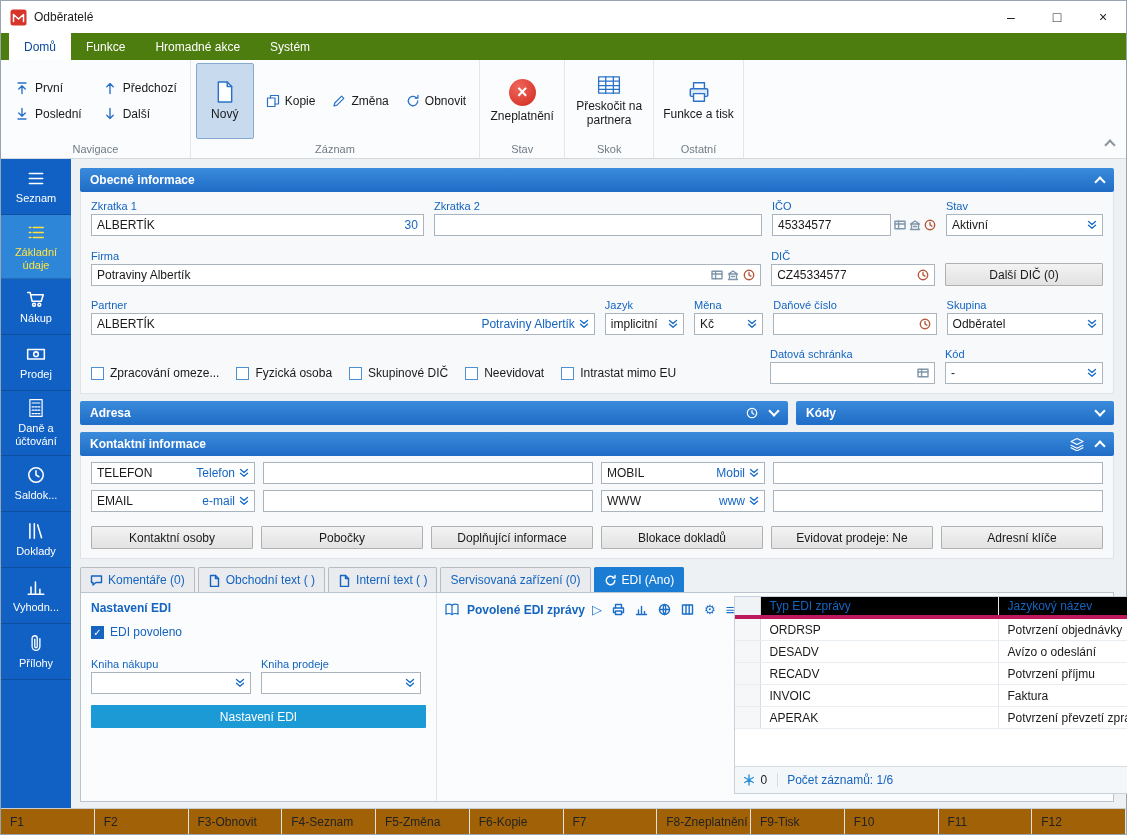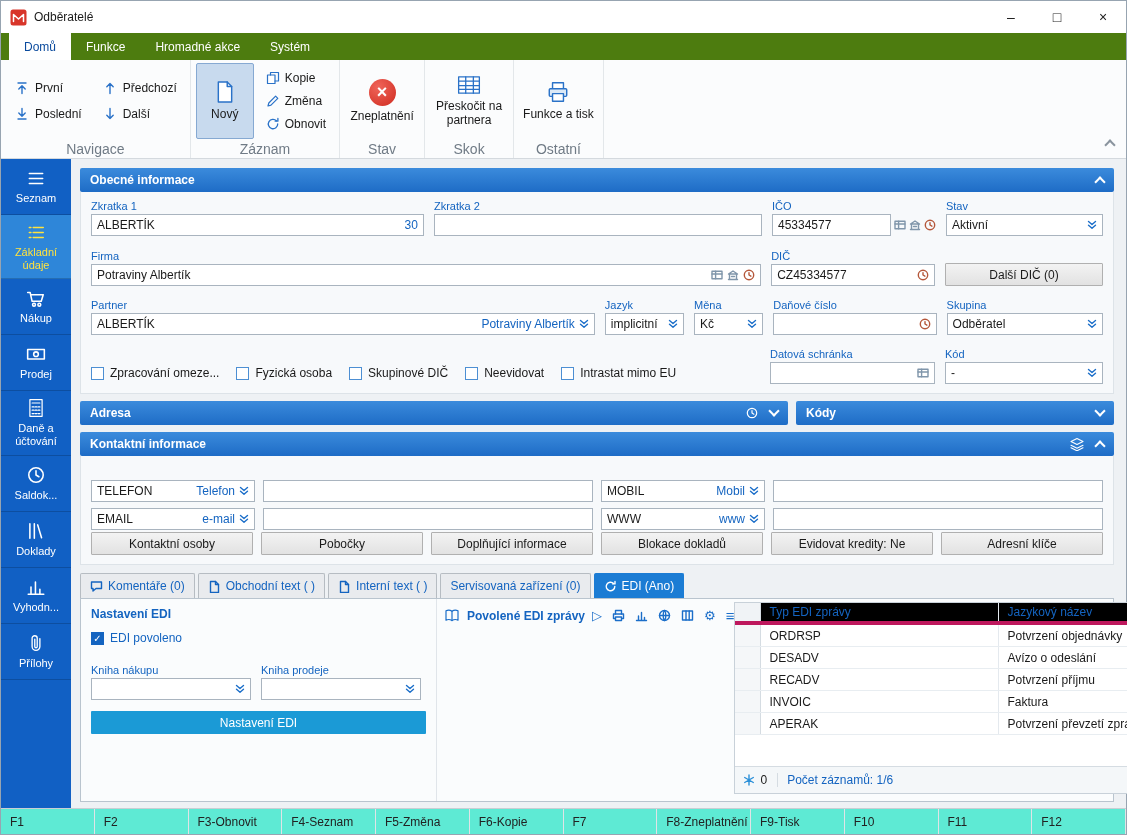--- a/index.html
+++ b/index.html
@@ -13,28 +13,28 @@
 .win-ctrls{margin-left:auto;display:flex;height:100%}
 .wbtn{width:46px;display:flex;align-items:center;justify-content:center;font-size:14px;color:#222}
 
 .rtabs{height:27px;background:#4d7c0f;display:flex;padding-left:8px;flex:none}
 .rtab{display:flex;align-items:center;padding:0 15px;color:#fff}
 .rtab.active{background:#fff;color:#0a4a9d}
 
 .ribbon{height:99px;background:#fbfcfd;border-bottom:1px solid #d4d9de;display:flex;flex:none;position:relative}
 .rgroup{display:flex;flex-direction:column;border-right:1px solid #e3e7ea;padding:3px 5px 0 5px}
 .rg-body{flex:1;display:flex;align-items:center;gap:4px}
-.rg-label{height:19px;display:flex;align-items:center;justify-content:center;color:#707b86;font-size:14px}
+.rg-label{height:19px;display:flex;align-items:center;justify-content:center;color:#707b86;font-size:11px}
 .sbtn{display:flex;align-items:center;gap:5px;padding:3px 7px;border:1px solid transparent;border-radius:2px;white-space:nowrap}
 .bbtn{min-width:58px;align-self:stretch;display:flex;flex-direction:column;align-items:center;justify-content:center;gap:4px;text-align:center;border:1px solid transparent;border-radius:2px;padding:3px 3px;line-height:1.15}
 .bbtn.pressed{background:#c8daee;border-color:#86a9d2}
 .bbtn.w74{width:78px}.bbtn.w70{width:74px}
 .nav-grid{display:grid;grid-template-columns:auto auto;gap:2px 4px;align-content:center}
 .nav-ic{width:16px;height:16px;color:#2a72c8;stroke-width:1.5}
-.zcol{display:flex;flex-direction:column;justify-content:center;gap:1px}
+.zcol{display:flex;flex-direction:row;justify-content:center;gap:1px}
 .inv-ico{width:27px;height:27px;border-radius:50%;background:radial-gradient(circle at 35% 30%,#f0655a,#cf2b20);display:flex;align-items:center;justify-content:center}
 .inv-ico::before{content:"×";color:#fff;font-size:18px;font-weight:bold;line-height:1}
 .rib-collapse{position:absolute;right:12px;bottom:9px;width:8px;height:8px;border-left:2px solid #8a949e;border-top:2px solid #8a949e;transform:rotate(45deg)}
 
 .main{flex:1;display:flex;min-height:0;background:#eef1f4}
 .sidebar{width:70px;background:#1160c4;display:flex;flex-direction:column;flex:none}
 .side-item{min-height:56px;padding:7px 2px;display:flex;flex-direction:column;align-items:center;justify-content:center;gap:4px;color:#fff;font-size:11px;text-align:center;line-height:1.15;border-bottom:1px solid rgba(0,0,0,.18)}
 .side-item.active{background:#2e86d9;color:#ffe23f}
 .side-ic{width:20px;height:20px;stroke-width:1.3}
 .content{flex:1;padding:9px 12px 6px 9px;display:flex;flex-direction:column;min-width:0}
@@ -65,21 +65,21 @@
 .box.checked{background:#1464c0;border-color:#1464c0}
 .box.checked::before{content:"✓";color:#fff;font-size:10px;font-weight:bold}
 .ak-row{display:flex;gap:8px;margin-top:7px}
 .ak-row .shead.adr{flex:1}.ak-row .shead.kdy{width:318px}
 .mt7{margin-top:7px}
 
 .krow{display:flex;gap:8px;margin-top:6px}
 .ksel{width:164px;height:22px;border:1px solid #a9b4bf;background:#fff;display:flex;align-items:center;padding:0 5px;gap:4px}
 .ktype{margin-left:auto;color:#1464c0}
 .flex1{flex:1}
-.btn-row{display:flex;gap:8px;margin-top:2px}
+.btn-row{display:flex;gap:8px;margin-top:14px}
 .gbtn{flex:1;height:23px;background:linear-gradient(180deg,#f3f3f3,#e2e2e2);border:1px solid #b0b0b0;border-radius:1px;display:flex;align-items:center;justify-content:center;white-space:nowrap}
 .gbtn.fix{flex:none;width:158px}
 
 .dtabs{display:flex;gap:3px;margin-top:8px;flex:none}
 .dtab{height:23px;display:flex;align-items:center;gap:5px;padding:12px 9px;background:#e9ebee;border:1px solid #b6bcc2;border-bottom:none;border-radius:2px 2px 0 0;color:#1464c0}
 .dtab.active{background:#1b7cd4;color:#fff;border-color:#1b7cd4}
 .tab-ic{width:13px;height:13px;stroke-width:1.2}
 
 .edi{flex:1;display:flex;background:#fafcfd;border:1px solid #b9c4ce;min-height:0}
 .edi-left{width:356px;padding:8px 10px;display:flex;flex-direction:column;border-right:1px solid #e0e5ea;flex:none}
@@ -101,21 +101,21 @@
 .trow .csel{background:#f5f7f9}
 .trow.selected{background:#d7ecfa}
 .trow.selected .csel{background:#e4f2fc;border:1px dashed #61a5dc}
 .tspacer{flex:1}
 .tfoot{height:27px;border-top:1px solid #d5dce2;background:#f4f7f9;display:flex;align-items:center;padding:0 8px;gap:9px;flex:none}
 .fcell{display:flex;align-items:center;gap:5px;padding-right:10px;border-right:1px solid #d5dce2}
 .records{color:#1464c0}
 .ftools{margin-left:auto;display:flex;align-items:center;gap:11px;color:#1b6ec9}
 .sum{font-size:15px;font-weight:bold;line-height:1}
 
-.statusbar{height:26px;background:#5eead4;border-top:1px solid #c9ced3;display:flex;flex:none}
+.statusbar{height:26px;background:#a16207;border-top:1px solid #c9ced3;display:flex;flex:none}
 .sbc{flex:1;display:flex;align-items:center;padding-left:9px;color:#222;border-right:1px solid #e0e3e6;white-space:nowrap}
 </style>
 </head>
 <body>
 
 <div class="app">
 
   <div class="titlebar">
     <svg width="17" height="17" viewBox="0 0 17 17">
         <rect x="0.5" y="0.5" width="16" height="16" rx="2.5" fill="#d8352a"></rect>
@@ -515,21 +515,21 @@
         <span>Kontaktní informace</span>
         <span class="sp">
             <svg class="ic" width="14" height="14" viewBox="0 0 14 14" style="color:#fff;stroke-width:1.1">
               <path d="M7 1.5l6 3-6 3-6-3z"></path>
               <path d="M1 8.2l6 3 6-3"></path>
               <path d="M1 10.8l6 3 6-3"></path>
             </svg>
             <span class="chev up"></span>
           </span>
       </div>
-      <div class="sbody" style="padding-top:18px">
+      <div class="sbody" style="padding-top:0">
         <div class="krow">
           <div class="ksel">
               <span>TELEFON</span>
               <span class="ktype">Telefon</span>
               <svg class="ic dd" viewBox="0 0 10 9">
                 <path d="M1.5 1l3.5 3 3.5-3"></path>
                 <path d="M1.5 4.8l3.5 3 3.5-3"></path>
               </svg>
             </div>
           <div class="inp flex1">
@@ -569,21 +569,21 @@
             </div>
           <div class="inp flex1">
               <span class="grow"></span>
             </div>
         </div>
         <div class="btn-row">
           <div class="gbtn">Kontaktní osoby</div>
           <div class="gbtn">Pobočky</div>
           <div class="gbtn">Doplňující informace</div>
           <div class="gbtn">Blokace dokladů</div>
-          <div class="gbtn">Evidovat kredity: Ne</div>
+          <div class="gbtn">Evidovat prodeje: Ne</div>
           <div class="gbtn">Adresní klíče</div>
         </div>
       </div>
 
       <div class="dtabs">
         <div class="dtab">
             <svg class="ic tab-ic" viewBox="0 0 13 13">
               <path d="M1.5 2h10v6.5H6L3 11V8.5H1.5z"></path>
             </svg>
             <span>Komentáře (0)</span>

